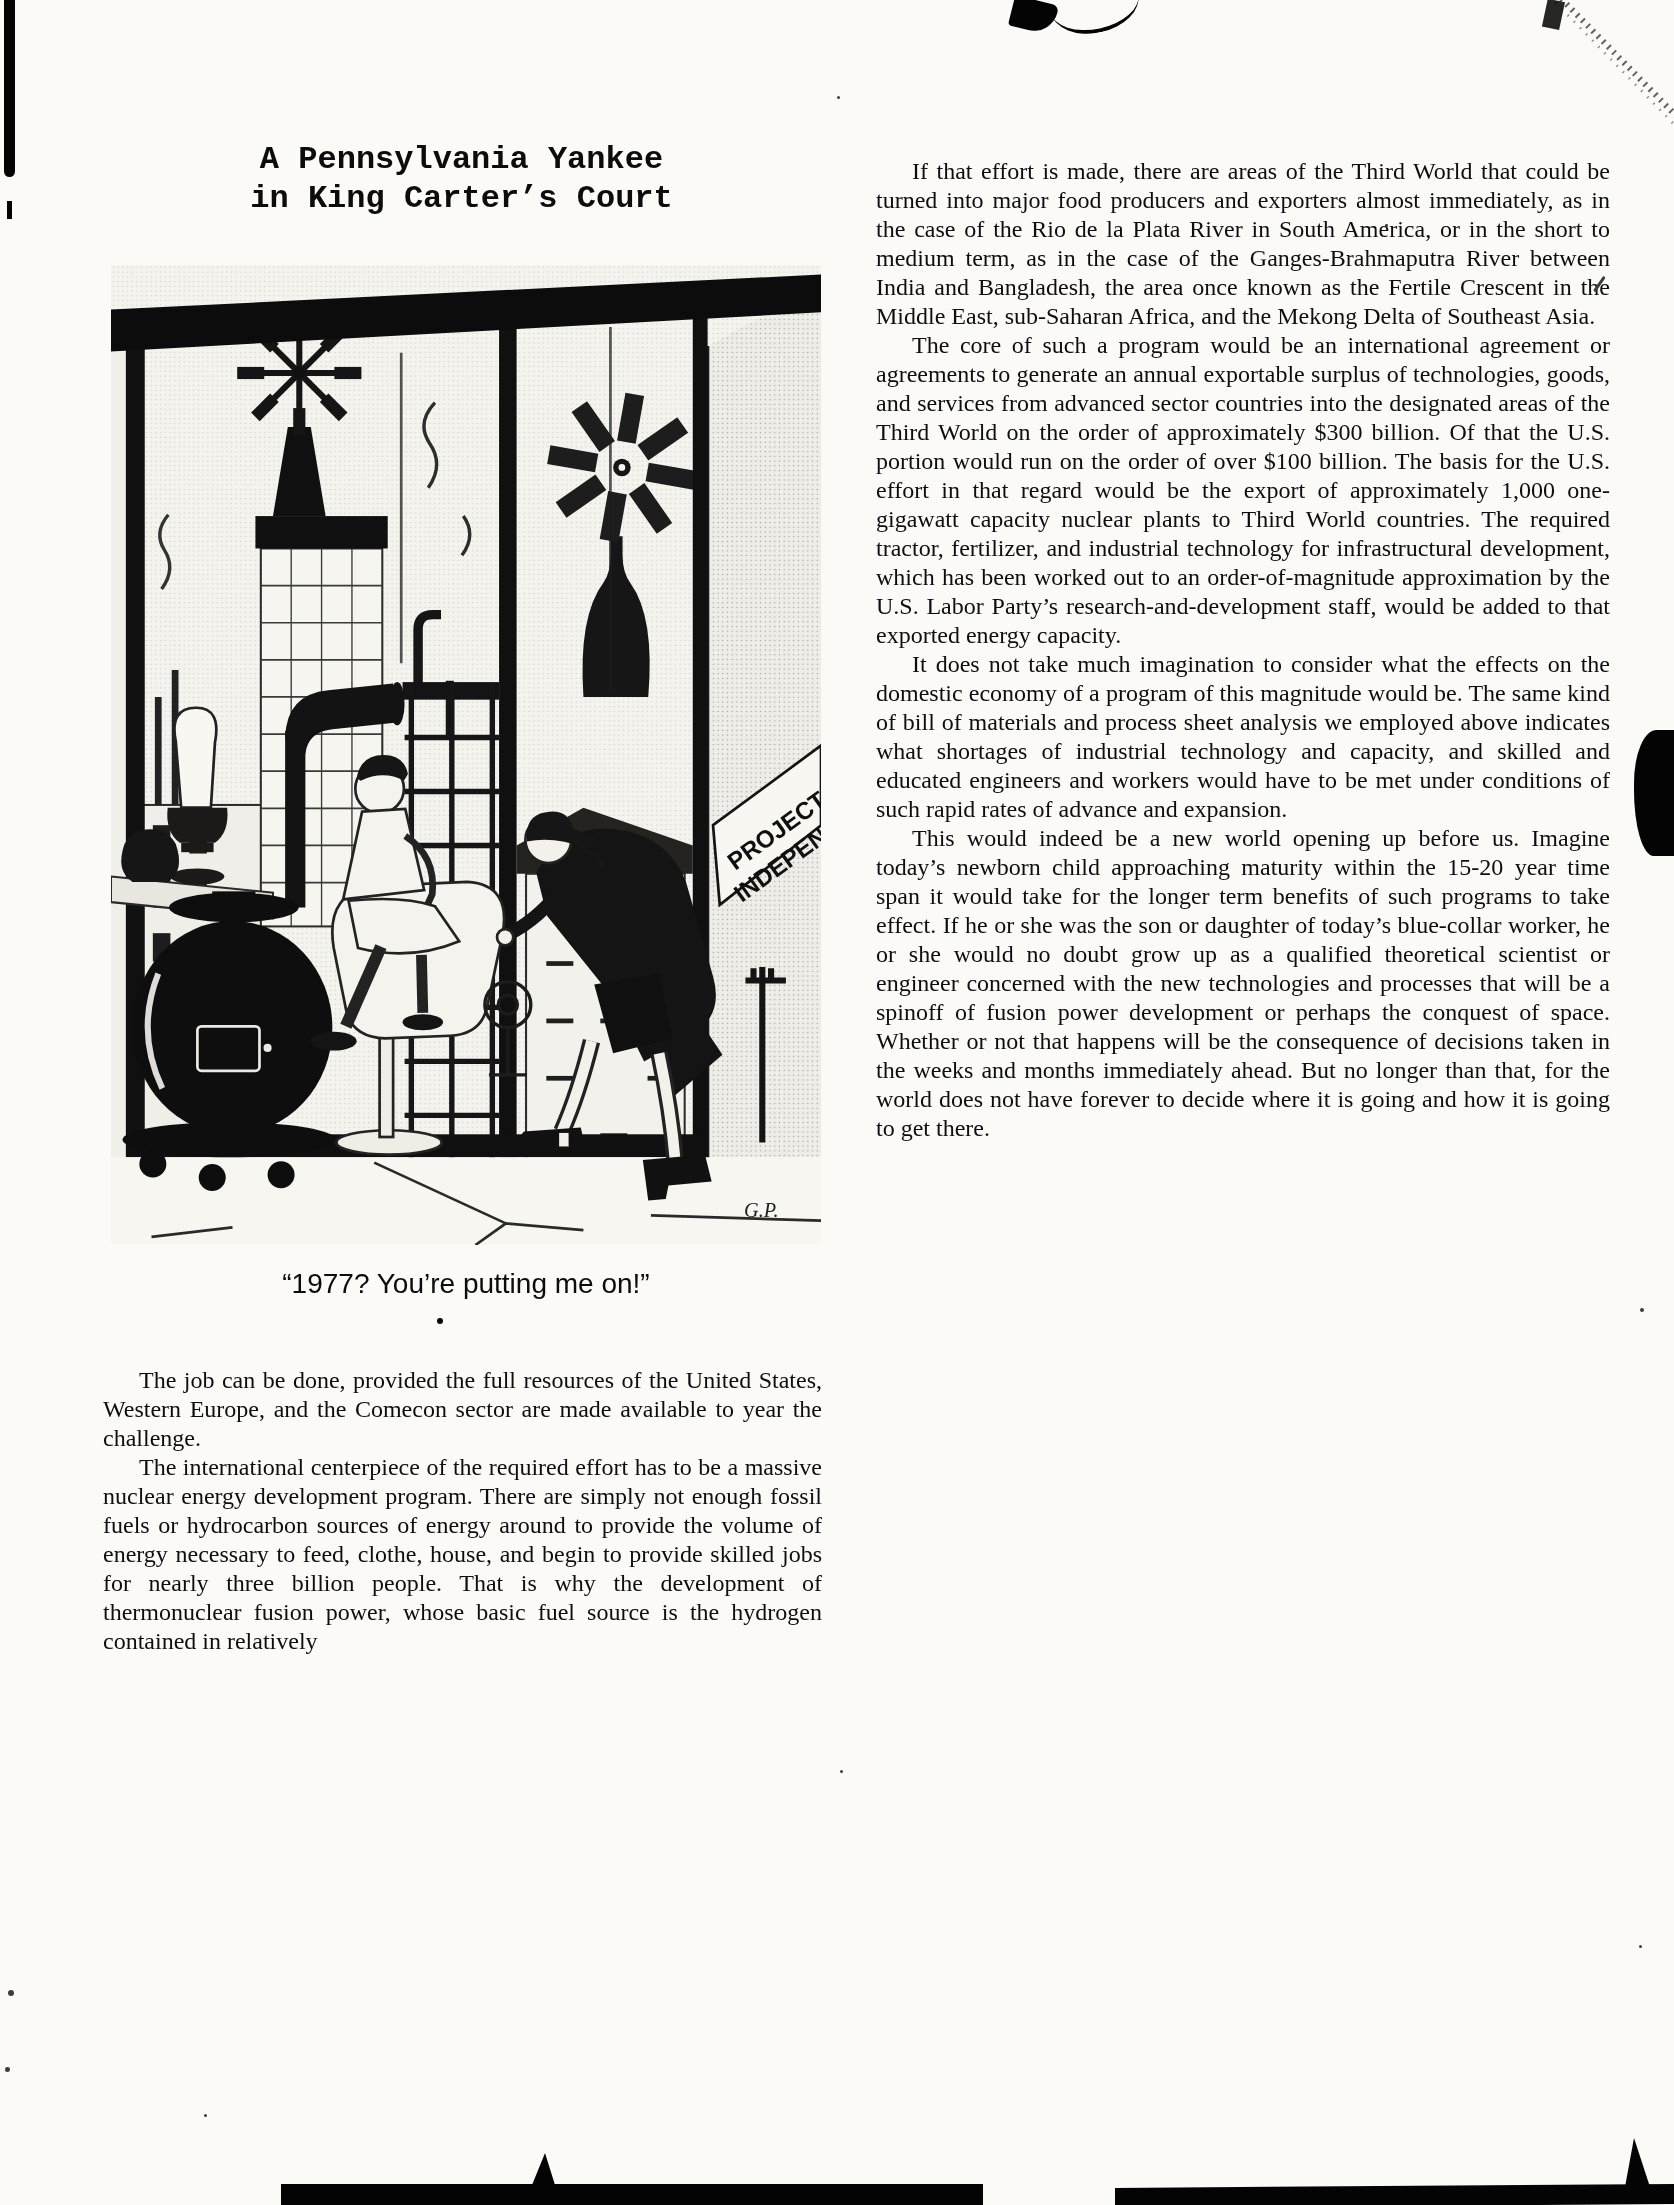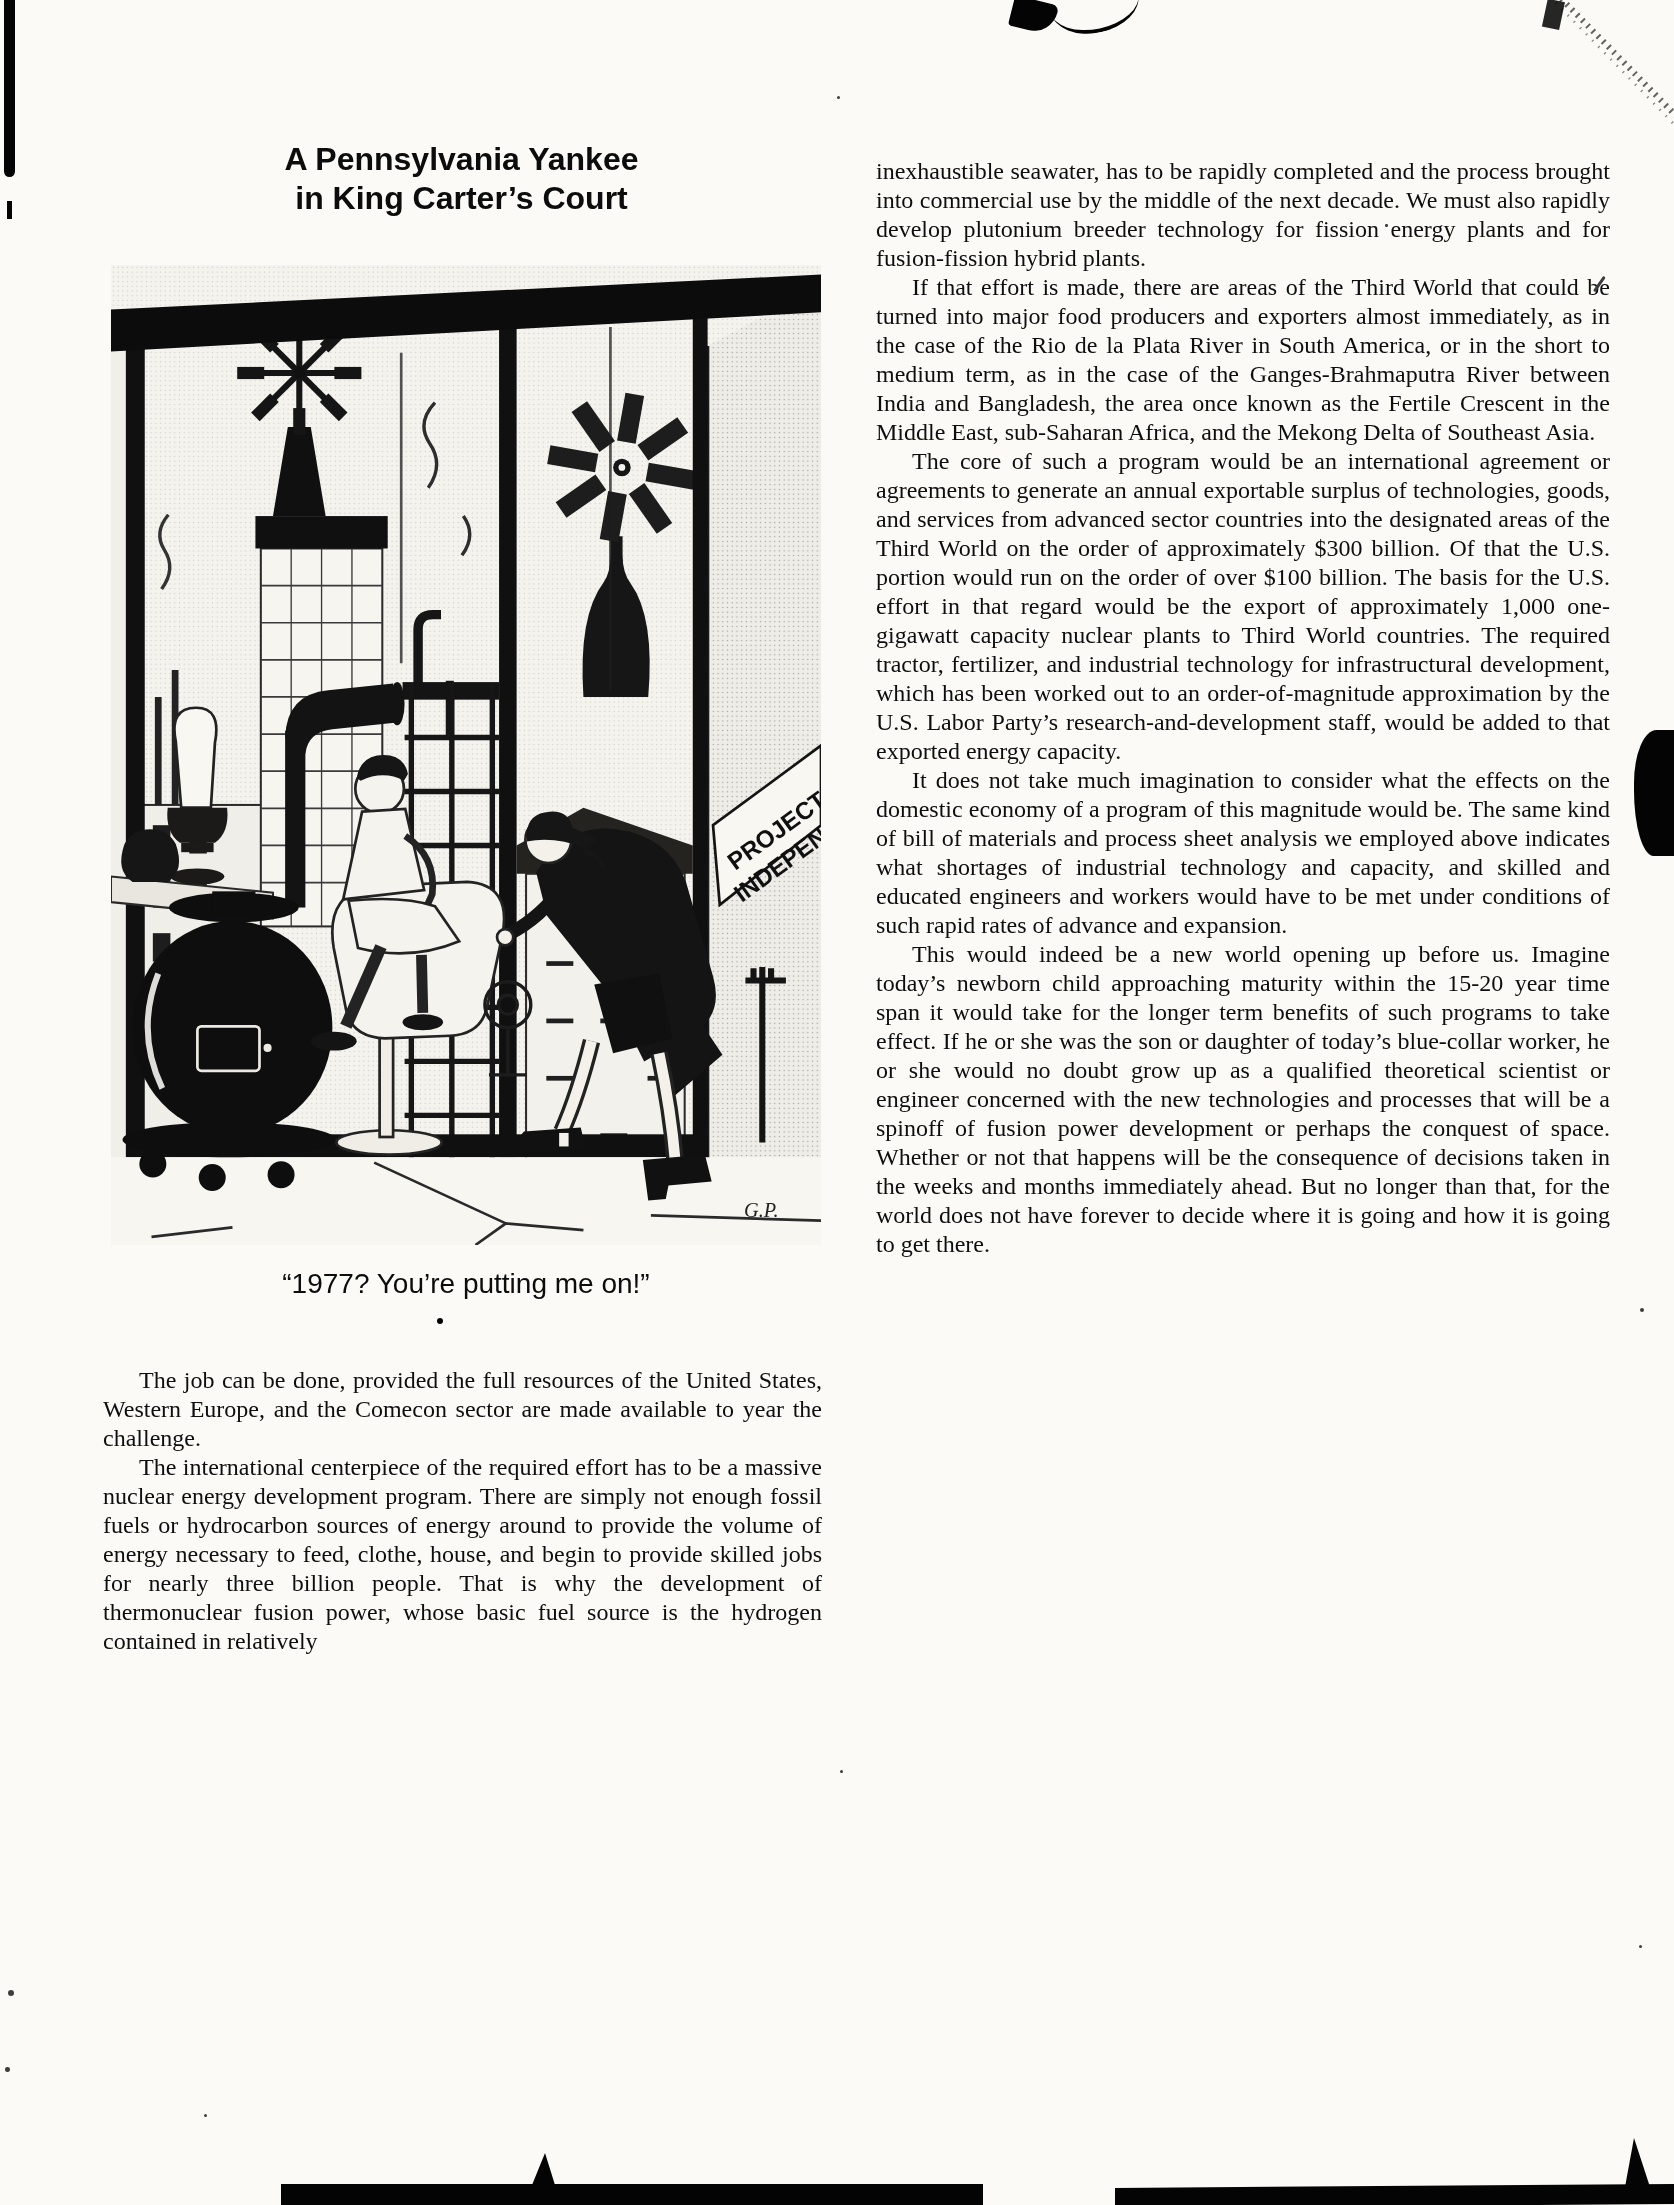--- a/index.html
+++ b/index.html
@@ -1,20 +1,20 @@
 <!DOCTYPE html>
 <html style="font-size:10.8px"><head>
 <meta charset="utf-8">
 <style>
   html,body{margin:0;padding:0;background:#e8e8e6;}
   #page{position:relative;width:1675px;height:2205px;background:#fbfaf6;overflow:hidden;
         font-family:"Liberation Serif",serif;color:#0e0e0e;}
   
   .title{position:absolute;left:103px;top:140px;width:717px;text-align:center;
-         font-family:Liberation Sans, sans-serif;font-weight:bold;font-size:32px;line-height:39px;color:#0c0c0c;}
+         font-family:Liberation Mono, monospace;font-weight:bold;font-size:32px;line-height:39px;color:#0c0c0c;}
   .cartoon{position:absolute;left:111px;top:265px;width:710px;height:980px;}
   .cartoon svg{display:block;width:100%;height:100%;}
   .caption{position:absolute;left:111px;top:1268px;width:710px;text-align:center;
            font-family:"Liberation Sans",sans-serif;font-weight:normal;font-size:28px;color:#0c0c0c;}
   .body-left{position:absolute;left:103px;top:1366px;width:719px;}
   .body-right{position:absolute;left:876px;top:157px;width:734px;}
   p.bodytext{margin:0;font-size:24px;line-height:29px;text-align:justify;color:#0e0e0e;
              font-family:"Liberation Serif",serif;}
   p.indent{text-indent:36px;}
   
@@ -256,21 +256,20 @@
   </div>
 
   <div class="caption">“1977? You’re putting me on!”</div>
 
   <div class="body-left">
     <p class="bodytext indent">The job can be done, provided the full resources of the United States, Western Europe, and the Comecon sector are made available to year the challenge.</p>
     <p class="bodytext indent">The international centerpiece of the required effort has to be a massive nuclear energy development program. There are simply not enough fossil fuels or hydrocarbon sources of energy around to provide the volume of energy necessary to feed, clothe, house, and begin to provide skilled jobs for nearly three billion people. That is why the development of thermonuclear fusion power, whose basic fuel source is the hydrogen contained in relatively</p>
   </div>
 
   <div class="body-right">
-    <p class="bodytext">inexhaustible seawater, has to be rapidly completed and the process brought into commercial use by the middle of the next decade. We must also rapidly develop plutonium breeder technology for fission energy plants and for fusion-fission hybrid plants.</p>
     <p class="bodytext indent">If that effort is made, there are areas of the Third World that could be turned into major food producers and exporters almost immediately, as in the case of the Rio de la Plata River in South America, or in the short to medium term, as in the case of the Ganges-Brahmaputra River between India and Bangladesh, the area once known as the Fertile Crescent in the Middle East, sub-Saharan Africa, and the Mekong Delta of Southeast Asia.</p>
     <p class="bodytext indent">The core of such a program would be an international agreement or agreements to generate an annual exportable surplus of technologies, goods, and services from advanced sector countries into the designated areas of the Third World on the order of approximately $300 billion. Of that the U.S. portion would run on the order of over $100 billion. The basis for the U.S. effort in that regard would be the export of approximately 1,000 one-gigawatt capacity nuclear plants to Third World countries. The required tractor, fertilizer, and industrial technology for infrastructural development, which has been worked out to an order-of-magnitude approximation by the U.S. Labor Party’s research-and-development staff, would be added to that exported energy capacity.</p>
     <p class="bodytext indent">It does not take much imagination to consider what the effects on the domestic economy of a program of this magnitude would be. The same kind of bill of materials and process sheet analysis we employed above indicates what shortages of industrial technology and capacity, and skilled and educated engineers and workers would have to be met under conditions of such rapid rates of advance and expansion.</p>
     <p class="bodytext indent">This would indeed be a new world opening up before us. Imagine today’s newborn child approaching maturity within the 15-20 year time span it would take for the longer term benefits of such programs to take effect. If he or she was the son or daughter of today’s blue-collar worker, he or she would no doubt grow up as a qualified theoretical scientist or engineer concerned with the new technologies and processes that will be a spinoff of fusion power development or perhaps the conquest of space. Whether or not that happens will be the consequence of decisions taken in the weeks and months immediately ahead. But no longer than that, for the world does not have forever to decide where it is going and how it is going to get there.</p>
   </div>
 
   <div class="art" id="edge-left-bar"></div>
   <div class="art" id="edge-left-tick"></div>
   <div class="art" id="tr-blob"></div>
   <div id="tr-arc"></div>

